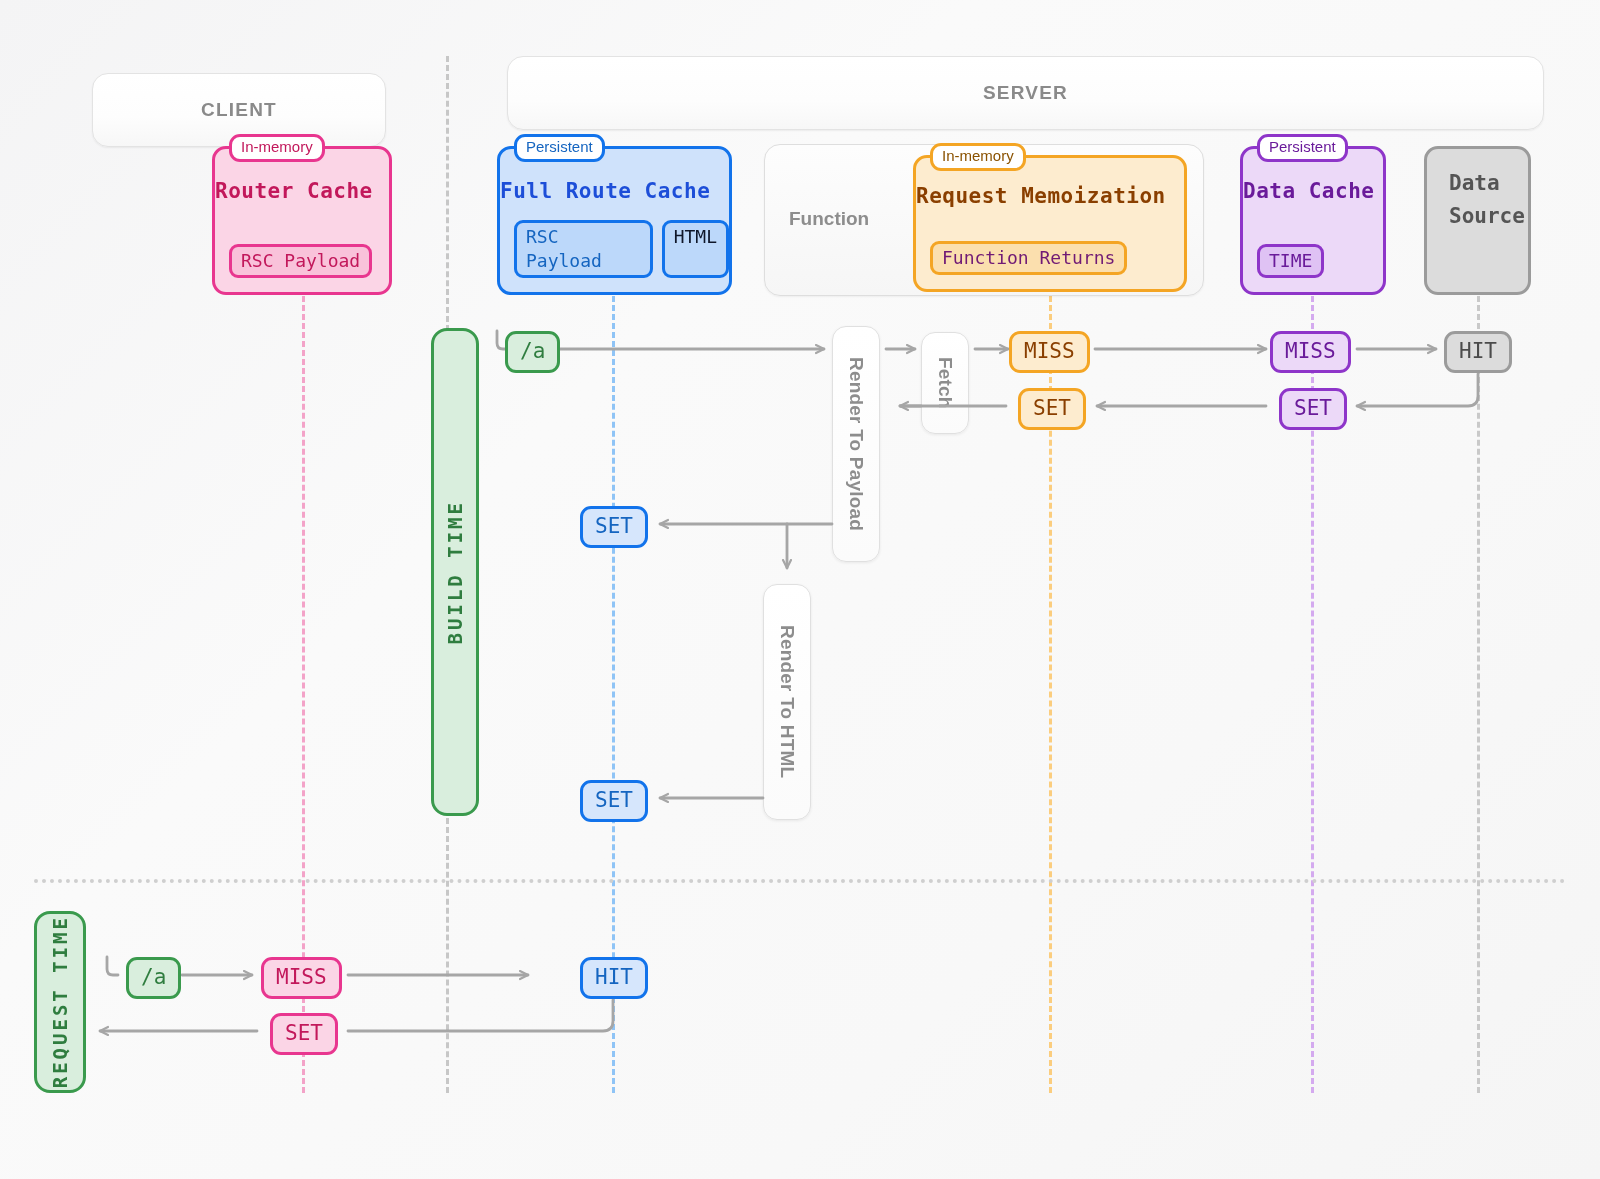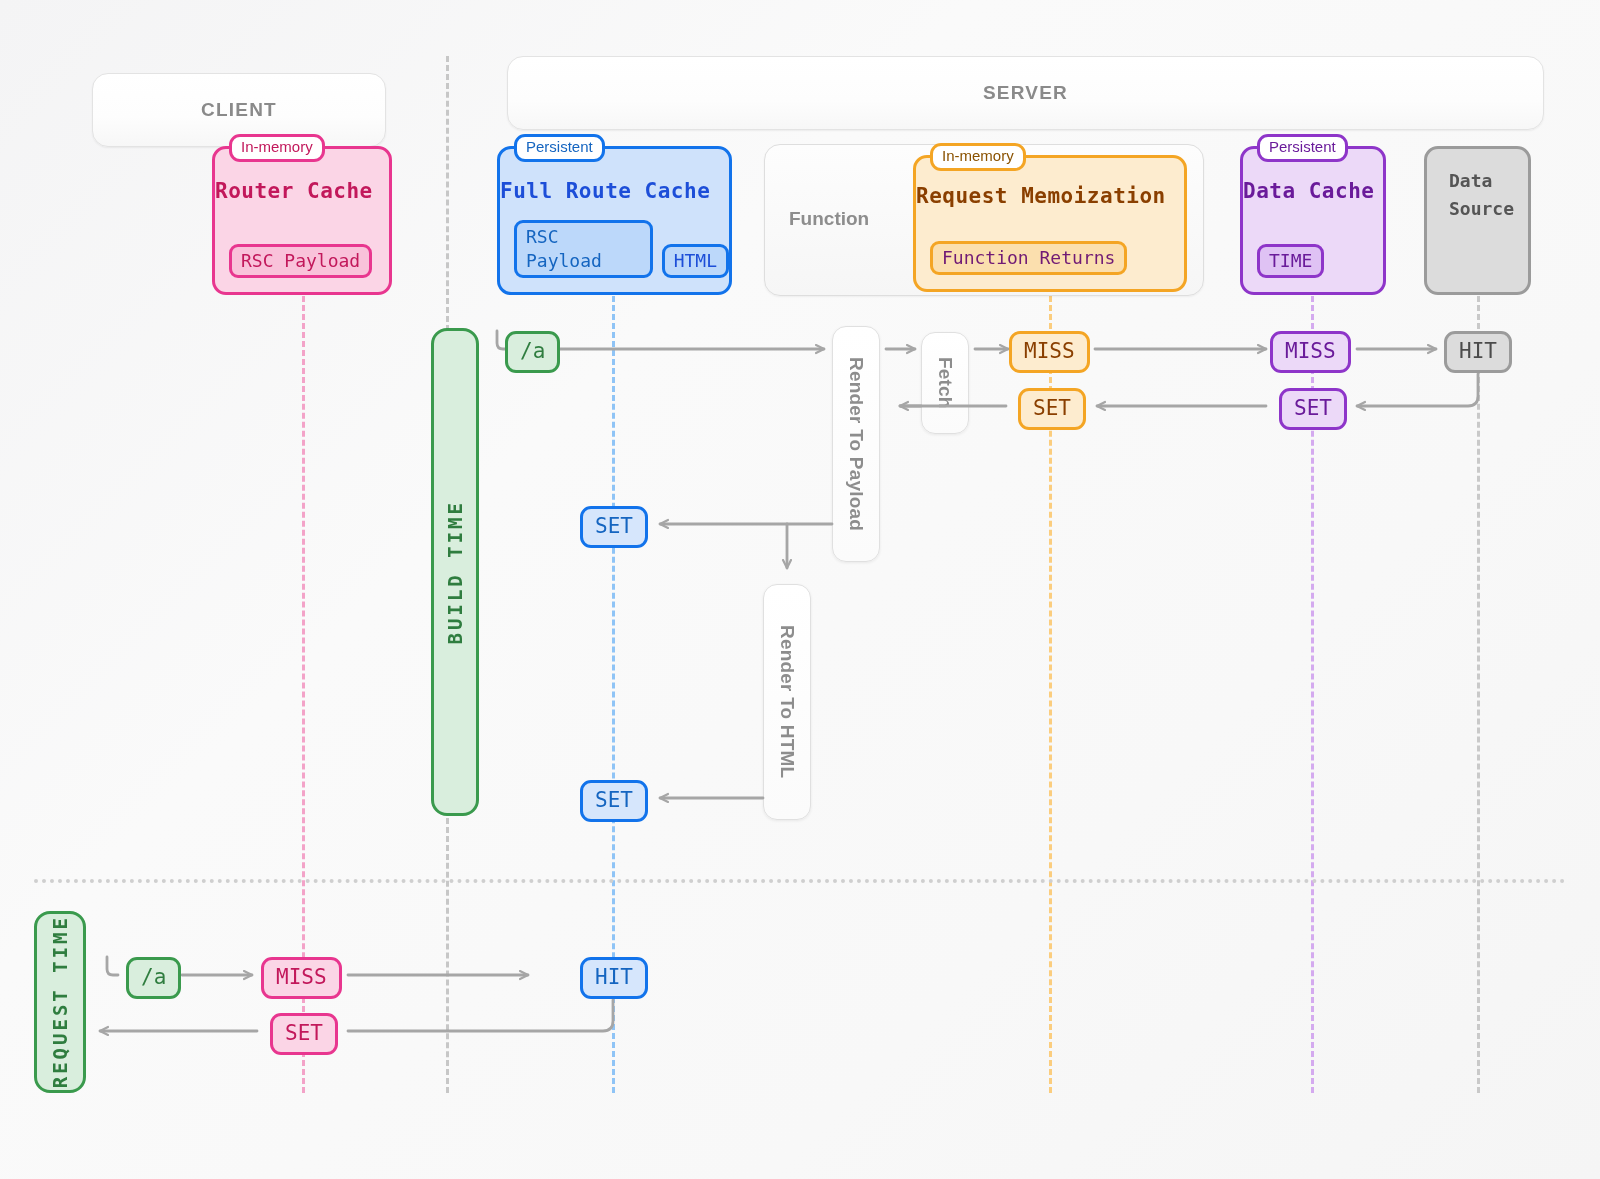--- a/index.html
+++ b/index.html
@@ -28,35 +28,35 @@
   .hsplit{position:absolute;left:34px;right:34px;top:879px;height:0;
     border-top:4px dotted #cfcfcf;}
 
   
   .cbox{position:absolute;border-radius:14px;border:3px solid;box-sizing:border-box;}
   .ctag{position:absolute;top:-15px;left:14px;border:3px solid;border-radius:11px;
     padding:1px 9px 2px;font-size:15px;line-height:1.25;background:#fff;white-space:nowrap;}
   .ctitle{position:absolute;left:0;right:0;top:30px;text-align:left;
     font-family:"DejaVu Sans Mono","Liberation Mono",monospace;
     font-weight:bold;font-size:21px;letter-spacing:.5px;}
-  .chips{position:absolute;left:14px;bottom:14px;display:flex;gap:9px;align-items:flex-end;}
+  .chips{position:absolute;left:14px;bottom:14px;display:flex;gap:9px;}
   .chip{border:3px solid;border-radius:9px;padding:2px 9px 3px;
     font-family:"DejaVu Sans Mono","Liberation Mono",monospace;font-size:18px;line-height:1.3;}
 
   
   #rendering-box{position:absolute;border-radius:16px;border:1px solid #dedede;
     background:linear-gradient(180deg,#fdfdfd 0%,#f6f6f6 100%);
     box-shadow:0 1px 2px rgba(0,0,0,.05);box-sizing:border-box;}
   #rendering-label{position:absolute;font-size:19px;font-weight:bold;color:#8d8d8d;}
 
   
   #data-source{position:absolute;border-radius:14px;border:3px solid #9b9b9b;
     background:#dcdcdc;box-sizing:border-box;padding:18px 0 0 22px;}
   #data-source .dsl{font-family:"DejaVu Sans Mono","Liberation Mono",monospace;
-    font-weight:bold;font-size:18px;color:#555;line-height:1.55;}
+    font-weight:bold;font-size:21px;color:#555;line-height:1.55;}
 
   
   .timebar{position:absolute;border:3px solid #3a9a4d;background:#d9eedd;
     border-radius:16px;box-sizing:border-box;display:flex;align-items:center;justify-content:center;}
   .timebar span{writing-mode:vertical-rl;transform:rotate(180deg);
     font-family:"DejaVu Sans Mono","Liberation Mono",monospace;
     font-size:19px;font-weight:bold;letter-spacing:3px;color:#2f7d3f;white-space:nowrap;}
 
   
   .pbox{position:absolute;border-radius:14px;border:1px solid #e0e0e0;
@@ -104,21 +104,21 @@
     <div class="chips">
       <div class="chip" style="border-color:#e8368f;color:#c2185b;background:#f9c2da;">RSC Payload</div>
     </div>
   </div>
 
   <div class="cbox" style="left:497px;top:146px;width:235px;height:149px;border-color:#1273eb;background:#cfe2fb;">
     <div class="ctag" style="border-color:#1273eb;color:#1565c0;">Persistent</div>
     <div class="ctitle" style="color:#1d4ed8;">Full Route Cache</div>
     <div class="chips">
       <div class="chip" style="border-color:#1273eb;color:#1565c0;background:#bcd8fa;">RSC Payload</div>
-      <div class="chip" style="border-color:#1273eb;color:#1d4ed8;background:#bcd8fa;">HTML</div>
+      <div class="chip" style="border-color:#1273eb;color:#0f172a;background:#bcd8fa;">HTML</div>
     </div>
   </div>
 
   <div class="cbox" style="left:913px;top:155px;width:274px;height:137px;border-color:#f4a524;background:#fdeccf;">
     <div class="ctag" style="border-color:#f4a524;color:#8a5200;">In-memory</div>
     <div class="ctitle" style="color:#8a3f00;top:26px;">Request Memoization</div>
     <div class="chips">
       <div class="chip" style="border-color:#f4a524;color:#701a75;background:#fbdfae;">Function Returns</div>
     </div>
   </div>

